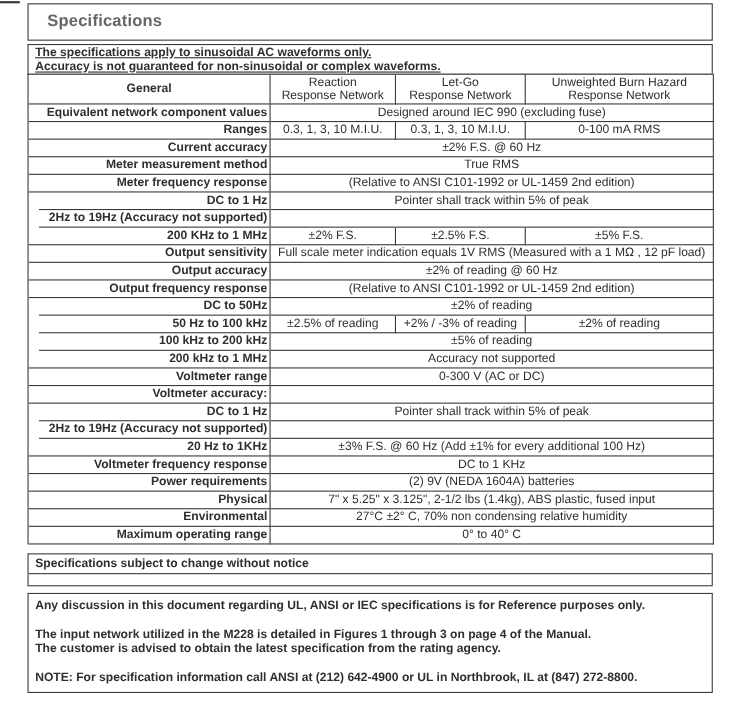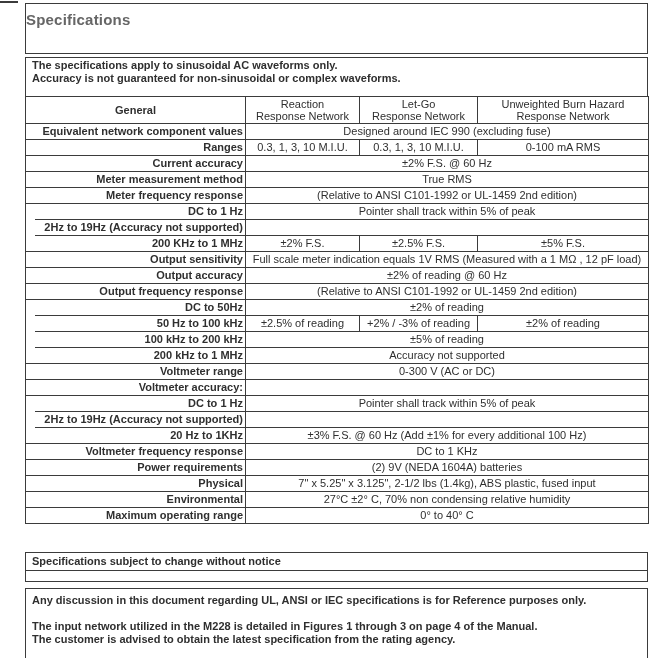--- a/index.html
+++ b/index.html
@@ -9,24 +9,24 @@
   }
   html,body{margin:0;padding:0;}
   body{
     width:669px;height:658px;background:#ffffff;overflow:hidden;position:relative;
     font-family:"Liberation Sans","DejaVu Sans",sans-serif;color:var(--text);
   }
   .edge-artifact{position:absolute;left:0;top:1px;width:18px;height:2px;background:var(--border);}
   .page{position:absolute;left:25px;top:3px;width:623px;}
   .box{border:1px solid var(--border);box-sizing:border-box;background:#fff;}
 
-  .title-box{height:51px;padding:7px 0 0 0;}
+  .title-box{height:34px;padding:7px 0 0 17px;}
   .title-box h1{margin:0;font-size:15px;font-weight:bold;color:var(--title);letter-spacing:.2px;}
 
-  .intro-box{margin-top:3px;height:40px;padding:1px 0 0 6px;}
+  .intro-box{margin-top:3px;height:28px;padding:1px 0 0 6px;text-decoration:underline;}
   .intro-line{font-size:11px;font-weight:bold;line-height:13px;white-space:nowrap;}
 
   table.spec{
     width:623px;margin-top:-1px;border-collapse:separate;border-spacing:0;
     border-top:1px solid var(--border);border-left:1px solid var(--border);
     table-layout:fixed;background:#fff;
   }
   table.spec th,table.spec td{
     border-right:1px solid var(--border);border-bottom:1px solid var(--border);
     font-size:11px;line-height:13px;padding:1px 2px;vertical-align:middle;
@@ -38,21 +38,21 @@
   td.label{font-weight:bold;text-align:right;padding-left:5px;}
   td.label.indent{padding-left:15px;}
   td.val{text-align:center;font-weight:normal;}
   tr.cut td.label{
     border-bottom:none;
     background-image:linear-gradient(to right,transparent 9px,var(--border) 9px);
     background-size:100% 1px;background-position:left bottom;background-repeat:no-repeat;
     padding-bottom:2px;
   }
 
-  .notice-box{margin-top:28px;}
+  .notice-box{margin-top:8px;}
   .notice-line{font-size:11px;font-weight:bold;line-height:15px;padding:1px 0 1px 6px;}
   .notice-empty{border-top:1px solid var(--border);height:10px;}
 
   .footer-box{margin-top:6px;padding:5px 8px 6px 6px;}
   .fline{font-size:11px;font-weight:bold;line-height:13px;white-space:nowrap;}
   .fgap{height:13px;}
 </style>
 </head>
 <body>
 

